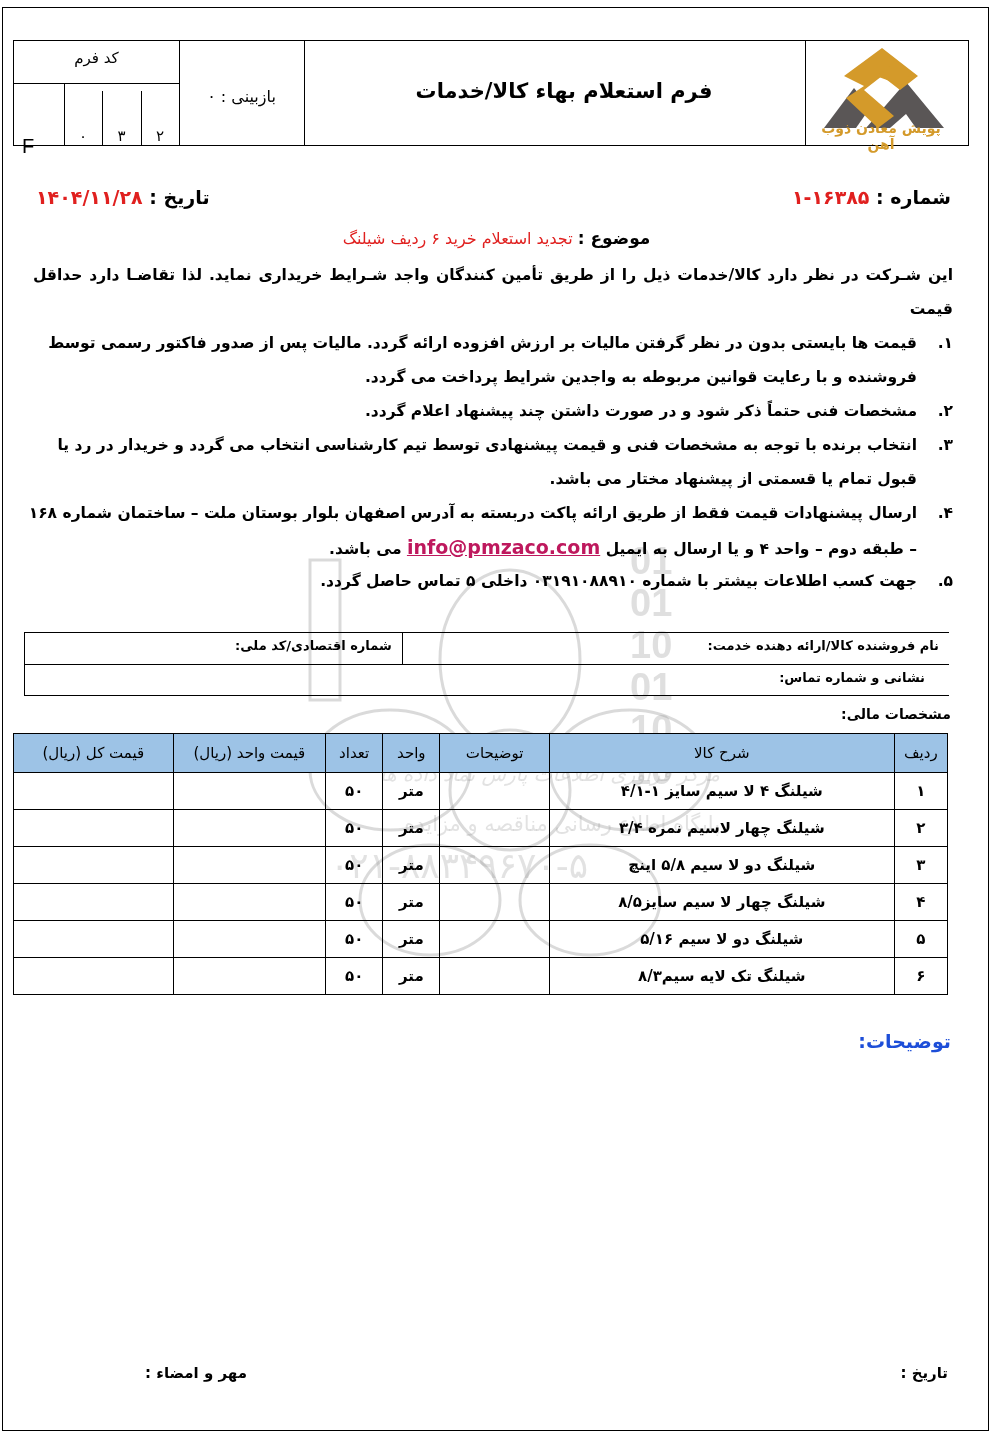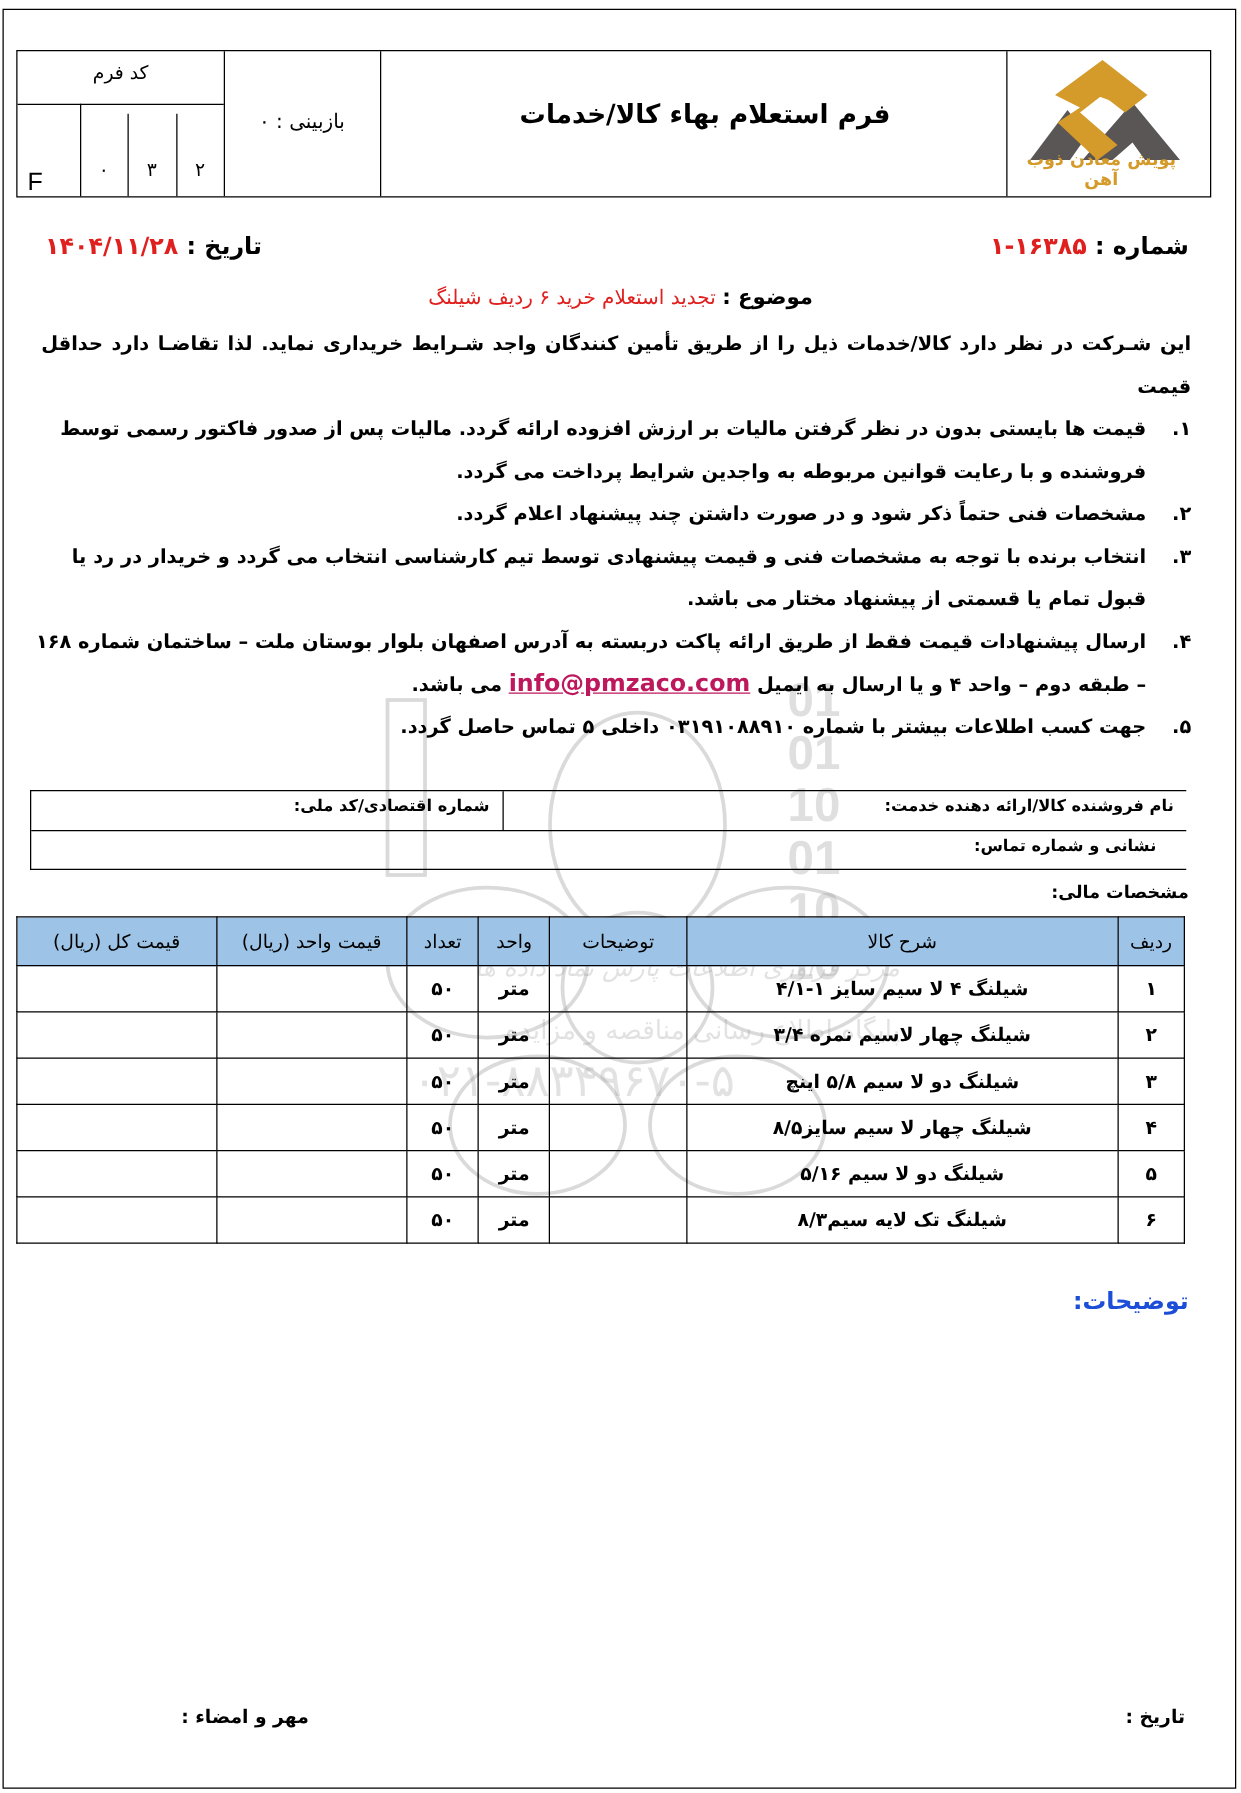--- a/index.html
+++ b/index.html
@@ -8,21 +8,21 @@
     font-family: "DejaVu Sans", sans-serif; color: #000;
   }
   .page-frame {
     position: absolute; left: 2px; top: 7px; width: 987px; height: 1424px;
     border: 1.5px solid #000; box-sizing: border-box;
   }
   .rtl { direction: rtl; unicode-bidi: embed; }
   .abs { position: absolute; }
 
   
-  .hdr { position: absolute; left: 13px; top: 40px; width: 956px; height: 118px;
+  .hdr { position: absolute; left: 13px; top: 40px; width: 956px; height: 106px;
          border: 1.5px solid #000; box-sizing: border-box; }
   .hdr .vline { position: absolute; top: 0; bottom: 0; width: 0; border-left: 1px solid #000; }
   .hdr .hline { position: absolute; height: 0; border-top: 1px solid #000; }
   .hdr-title { position: absolute; left: 305px; width: 490px; top: 38px; text-align: center;
                font-size: 21px; font-weight: bold; }
   .formcode-label { position: absolute; left: 0; width: 165px; top: 8px; text-align: center; font-size: 15px; }
   .revision { position: absolute; left: 165px; width: 125px; top: 46px; text-align: center; font-size: 16px; }
   .code-cell { position: absolute; top: 86px; font-size: 15px; text-align: center; }
   .code-F { position: absolute; left: 8px; top: 94px; font-size: 20px; font-family: "Liberation Sans", sans-serif; }
 

